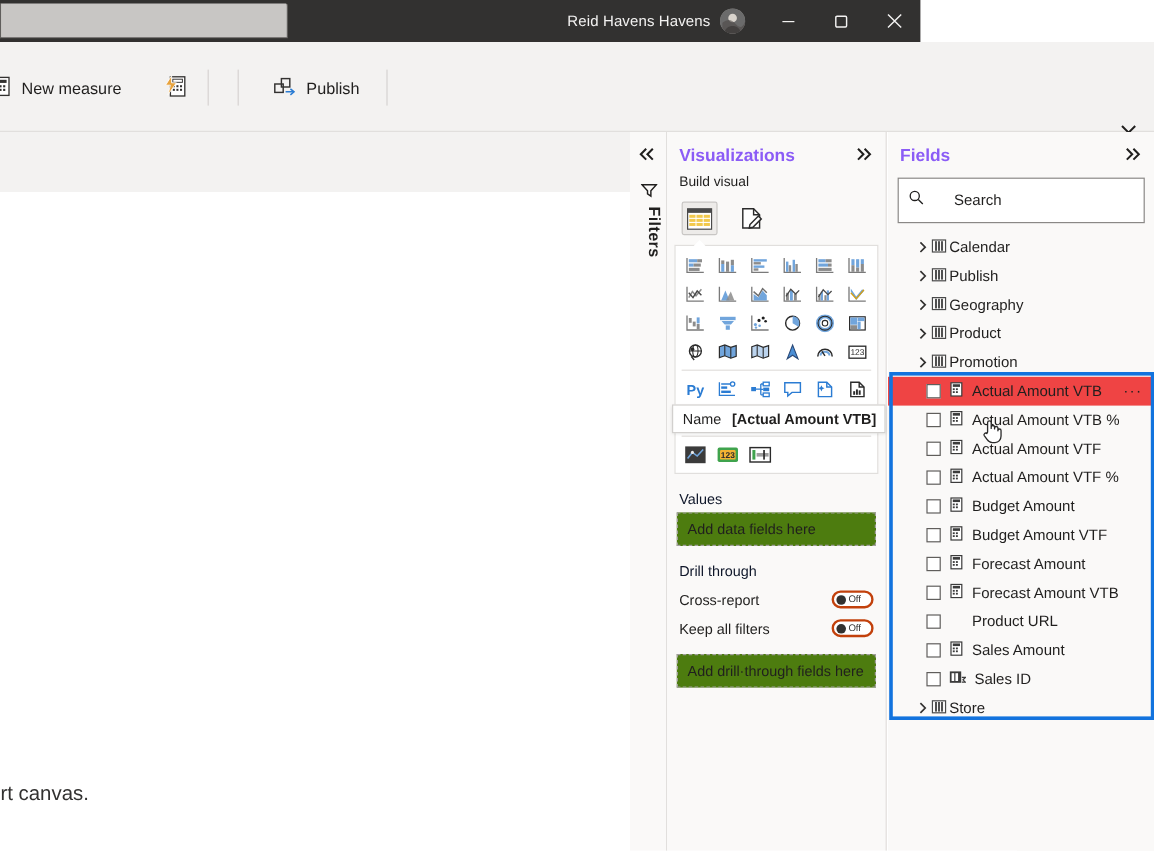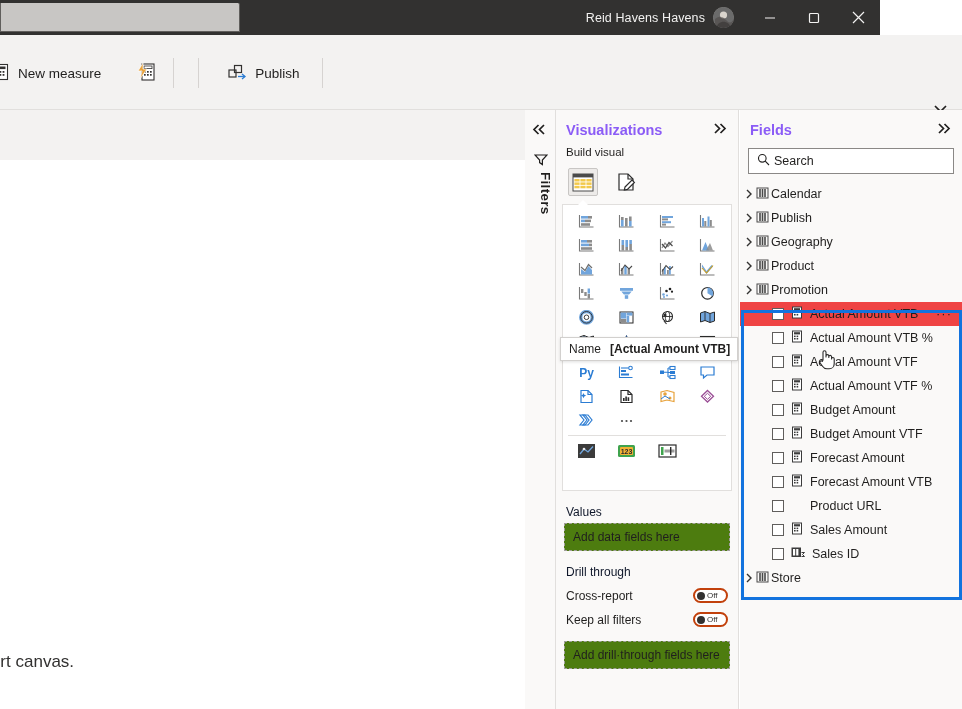--- a/index.html
+++ b/index.html
@@ -8,21 +8,21 @@
     width: 962px; height: 709px;
     font-family: "Liberation Sans", sans-serif;
     background: #ffffff;
     overflow: hidden;
     position: relative;
     -webkit-font-smoothing: antialiased;
   }
 
   
   .titlebar {
-    position:absolute; left:0; top:0; width:880px; height:35px;
+    position:absolute; left:0; top:0; width:767px; height:35px;
     background:#323130; display:flex; align-items:center;
   }
   .title-tab {
     width:240px; height:29px; margin-left:0px; margin-top:0px;
     background:#c8c6c4; border:1px solid #605e5c; border-top:none;
     border-top-right-radius:2px;
   }
   .titlebar-spacer { flex:1; }
   .account-name {
     color:#f3f2f1; font-size:12.5px; letter-spacing:.1px; margin-right:8px;
@@ -109,21 +109,21 @@
   .tab-notch {
     position:absolute; left:20px; top:38px; width:0;height:0;
     border-left:7px solid transparent; border-right:7px solid transparent;
     border-bottom:7px solid #ffffff; z-index:4;
   }
 
   .viz-grid-wrap {
     margin:2px 6px 0 6px; background:#ffffff; border:1px solid #e1dfdd;
     padding:4px 3px 3px 3px;
   }
-  .viz-grid { display:grid; grid-template-columns: repeat(4, 1fr); }
+  .viz-grid { display:grid; grid-template-columns: repeat(6, 1fr); }
   .vcell { height:24px; display:flex; align-items:center; justify-content:center; }
   .viz-divider { height:1px; background:#e1dfdd; margin:3px 2px; }
 
   
   .viz-tooltip {
     position:absolute; left:4px; top:227px; width:178px; height:24px;
     background:#ffffff; border:1px solid #d2d0ce;
     display:flex; align-items:center; gap:9px; padding:0 8px;
     font-size:12px; color:#201f1e; z-index:30; white-space:nowrap;
     box-shadow:0 1px 3px rgba(0,0,0,.13);
@@ -146,28 +146,28 @@
   }
   .toggle .knob { width:8px; height:8px; border-radius:50%; background:#323130; flex:none; }
   .toggle .tlabel { font-size:8px; color:#323130; line-height:1; }
 
   
   .fields-pane {
     position:absolute; left:740px; top:110px; width:222px; height:599px;
     background:#faf9f8;
   }
   .search-box {
-    margin:4px 8px 0 8px; height:26px; background:#ffffff;
-    border:1px solid #8a8886; display:flex; align-items:center; gap:4px; padding:0 8px;
+    margin:4px 8px 0 8px; height:38px; background:#ffffff;
+    border:1px solid #8a8886; display:flex; align-items:center; gap:25px; padding:0 8px;
   }
   .search-ph { font-size:12.5px; color:#201f1e; }
 
   .tree { margin-top:8px; font-size:12.5px; color:#201f1e; }
   .trow {
-    display:flex; align-items:center; height:24px; padding-left:4px; gap:2px;
+    display:flex; align-items:center; height:24px; padding-left:24px; gap:2px;
     position:relative;
   }
   .trow.child { padding-left:32px; gap:7px; }
   .trow.hover { background:#ef4444; }
   .chev { width:10px; font-size:9px; color:#323130; display:flex; align-items:center; justify-content:center; }
   .tlabel2 { white-space:nowrap; }
   .ckbox {
     width:12px; height:12px; border:1px solid #605e5c; background:#ffffff; flex:none;
   }
   .ellipsis { position:absolute; right:10px; font-size:13px; color:#201f1e; letter-spacing:1px; line-height:8px; }

